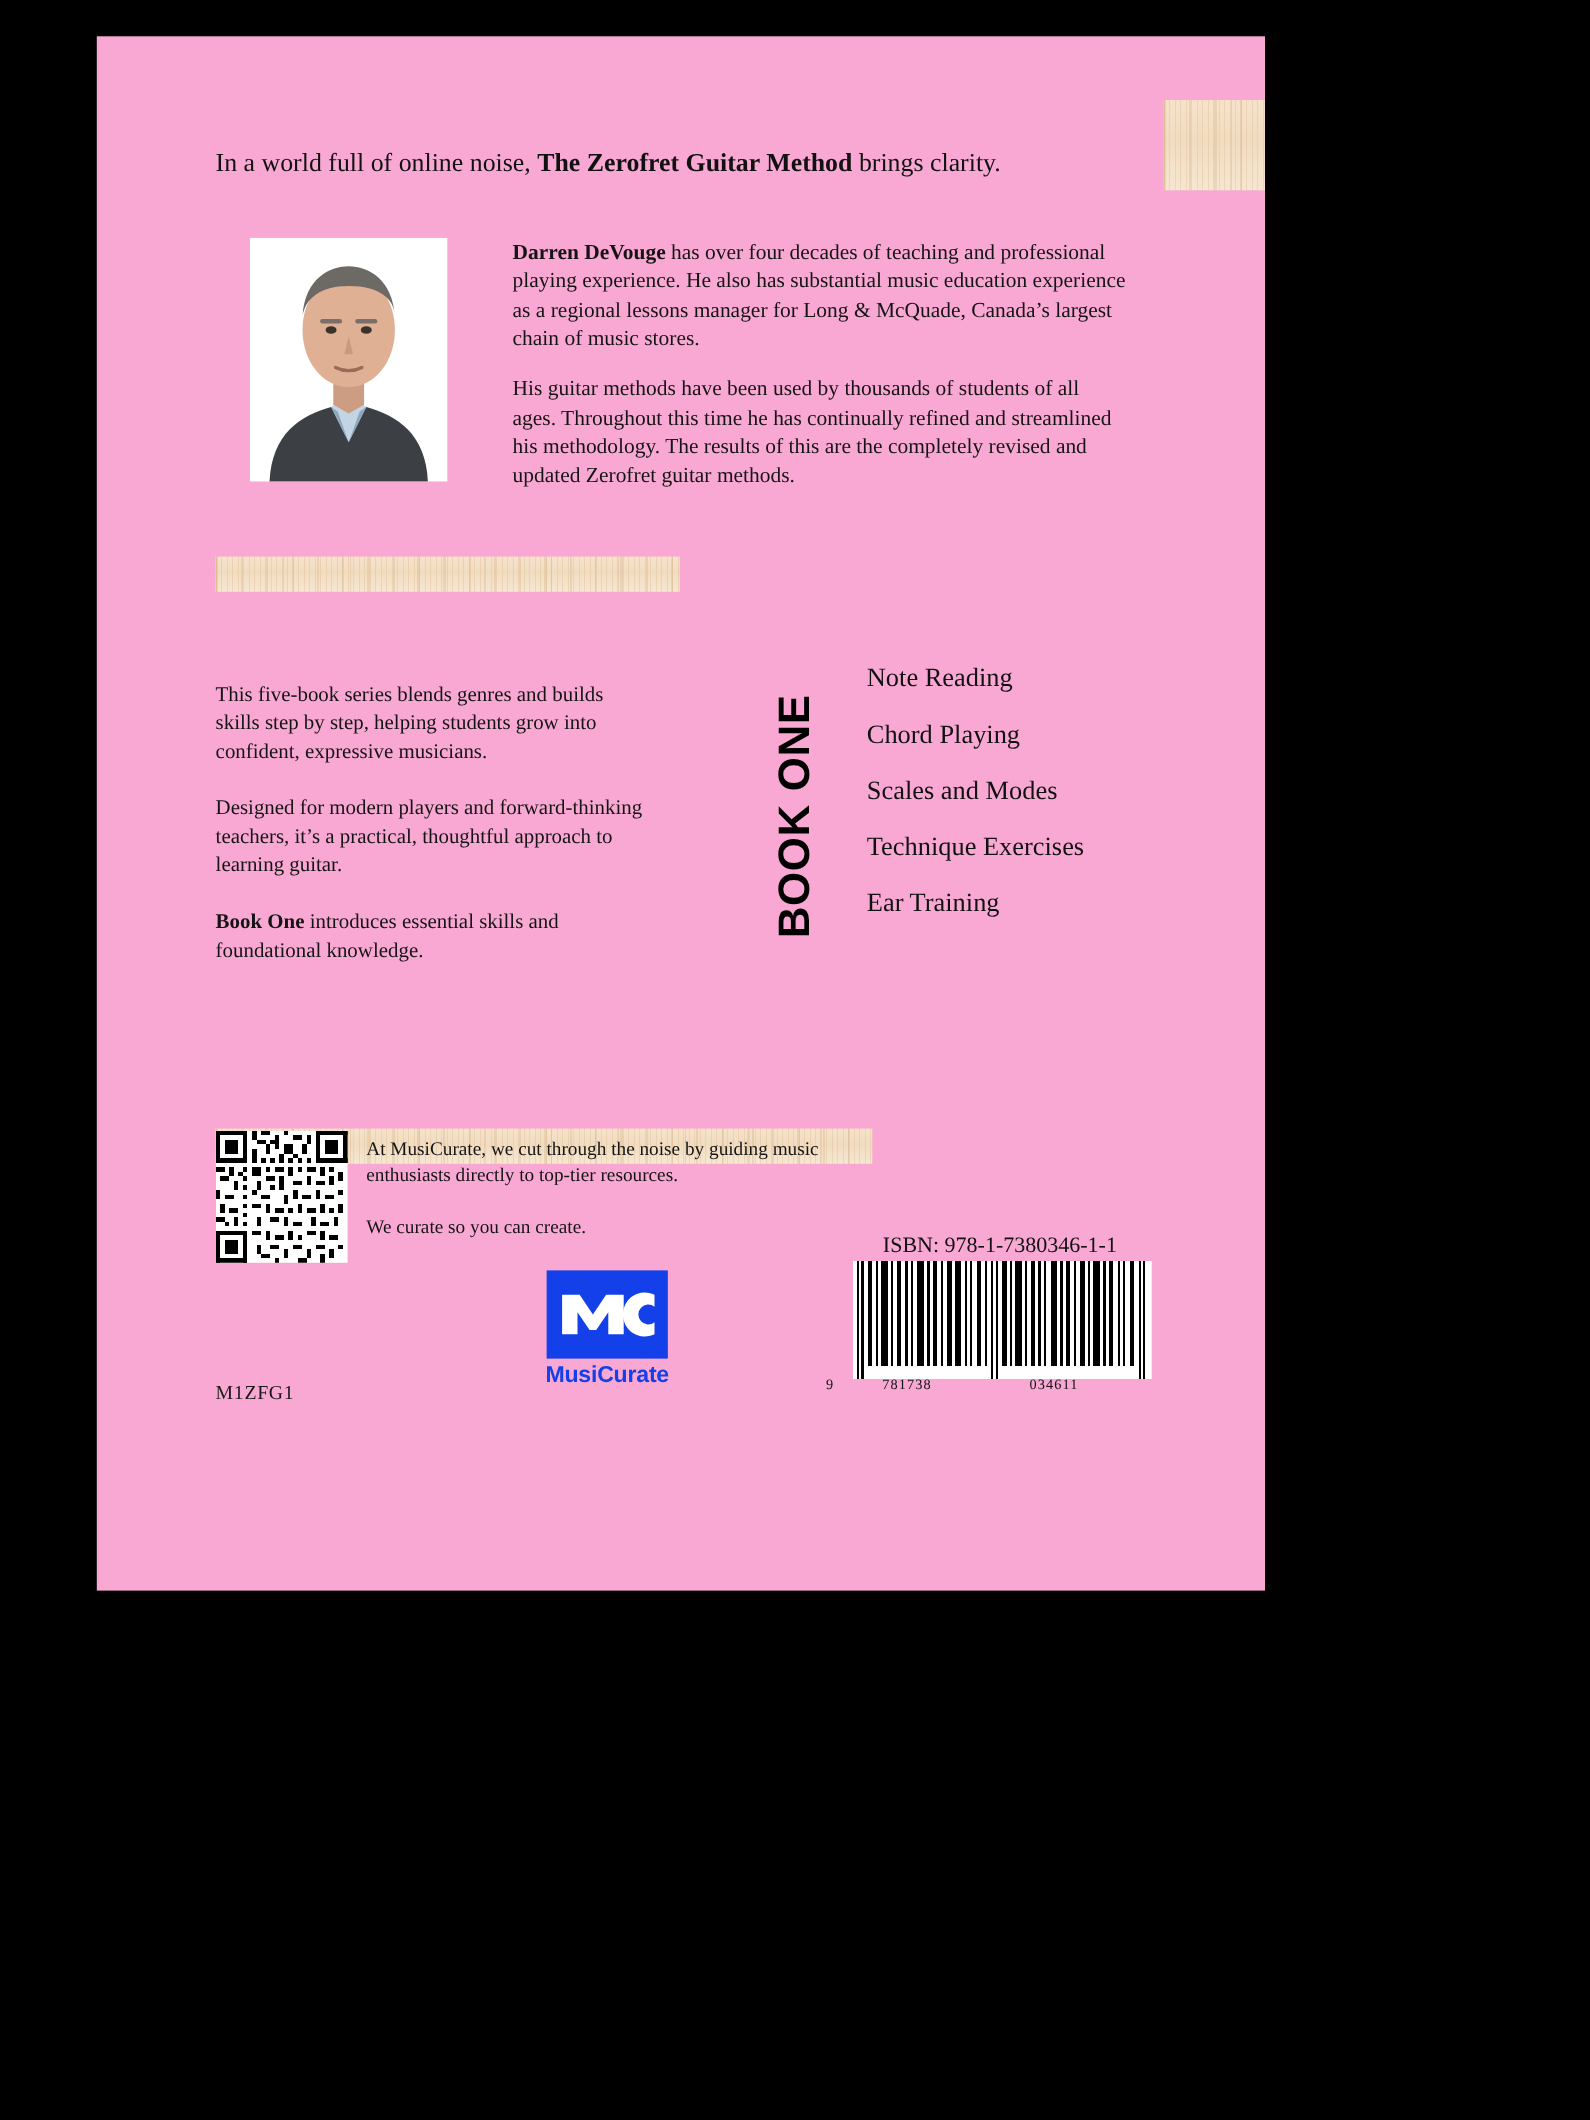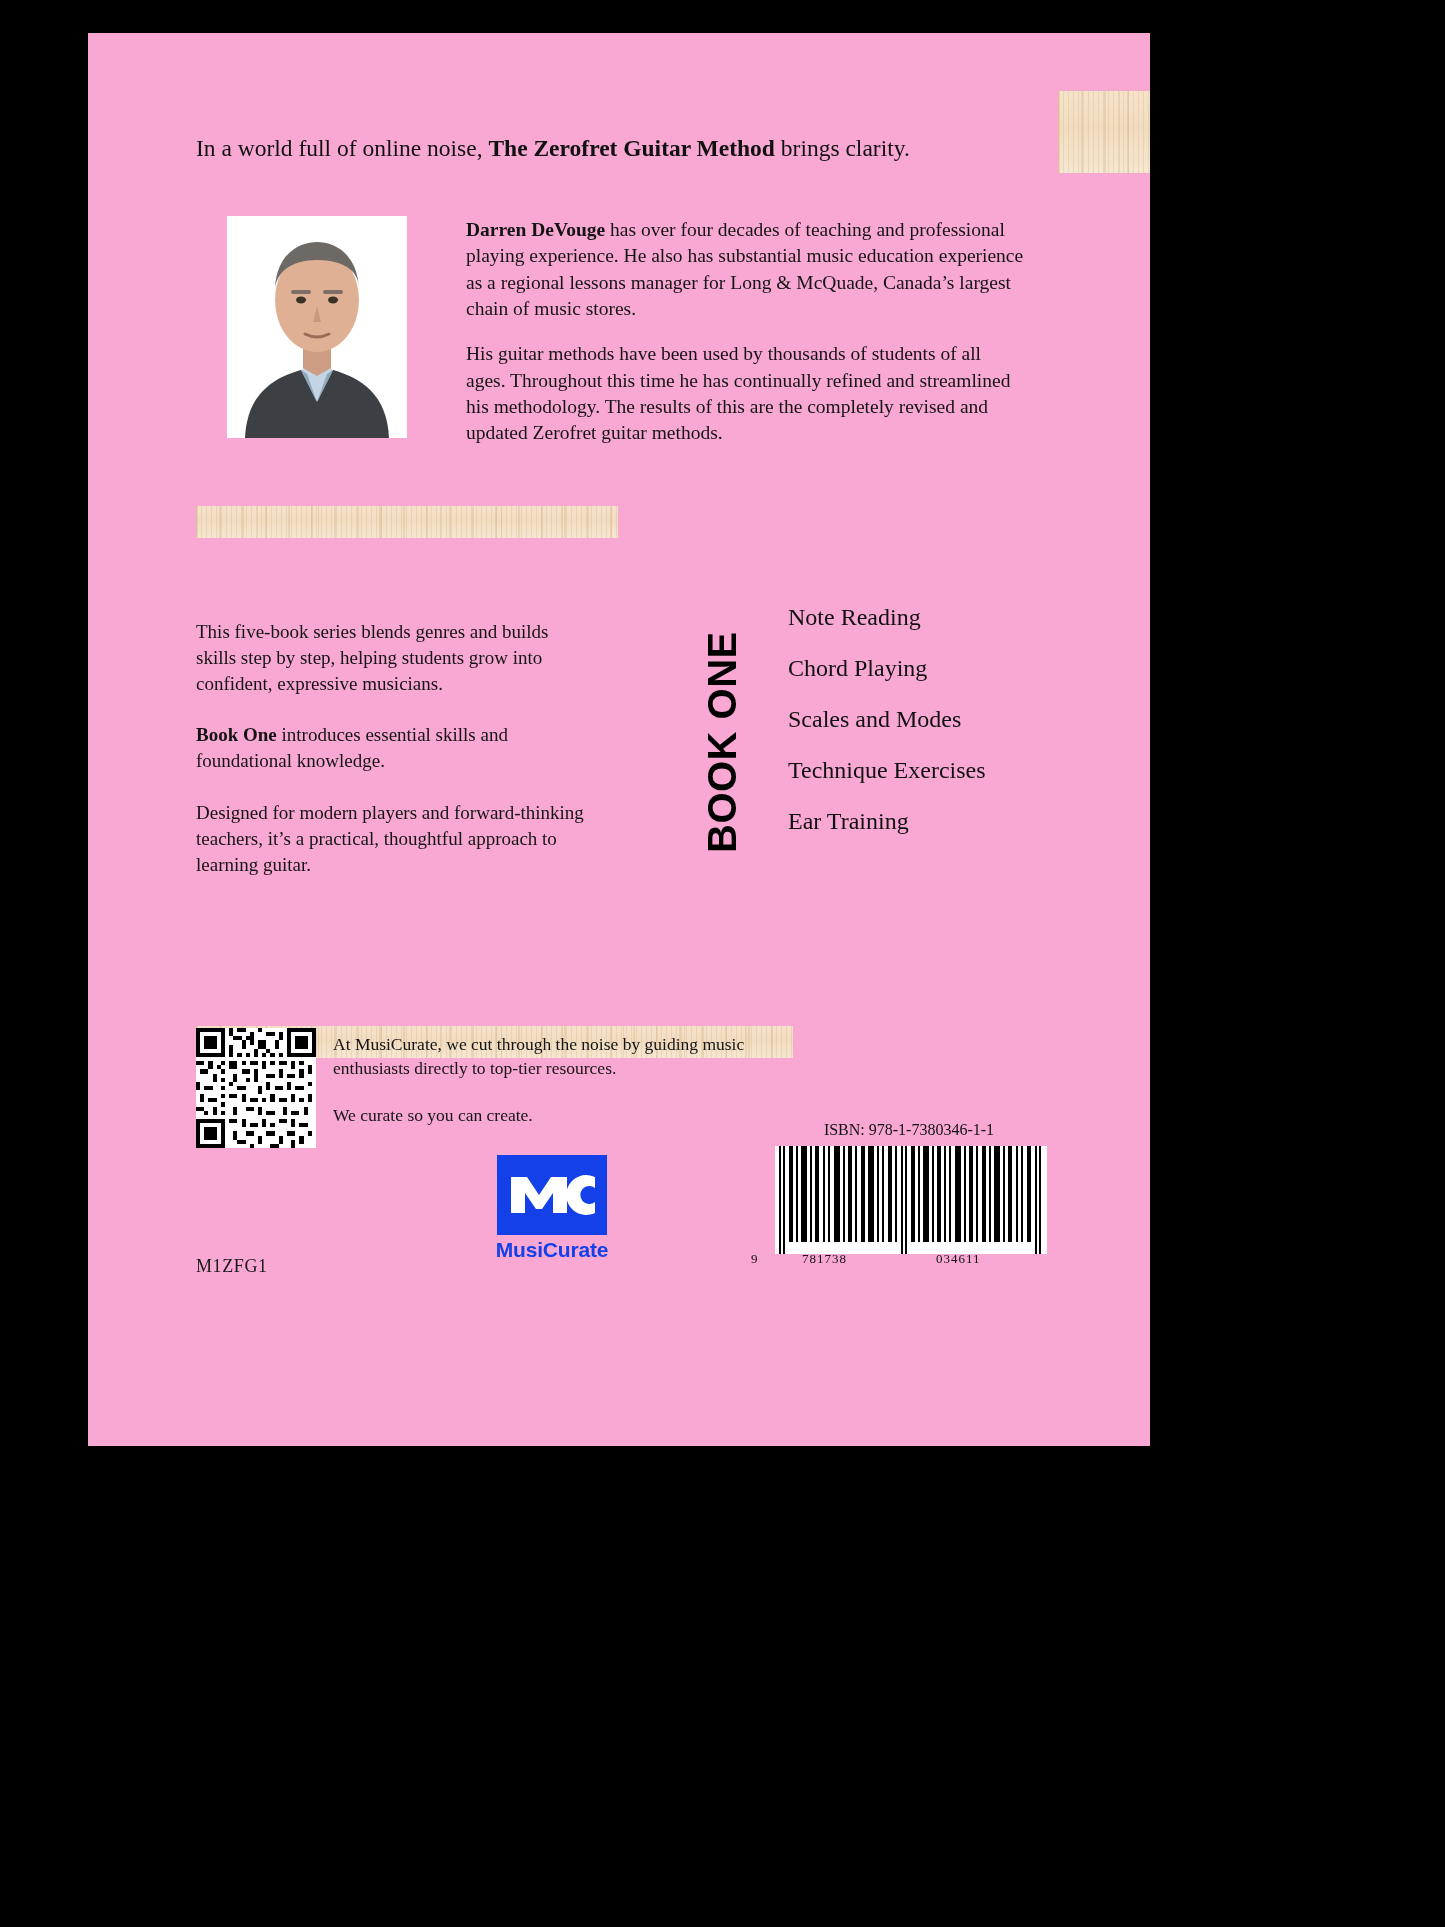--- a/index.html
+++ b/index.html
@@ -225,21 +225,21 @@
     letter-spacing: -0.2px;
   }
 
   
   .isbn-text {
     position: absolute;
     left: 661px;
     top: 1088px;
     width: 320px;
     text-align: center;
-    font-size: 16px;
+    font-size: 20px;
     color: #111111;
   }
   .barcode {
     position: absolute;
     left: 687px;
     top: 1113px;
     width: 272px;
     height: 108px;
   }
   .barcode svg { display: block; }
@@ -297,22 +297,22 @@
     </svg>
   </div>
 
   <div class="author-text">
     <p><b>Darren DeVouge</b><span> has over four decades of teaching and professional playing experience. He also has substantial music education experience as a regional lessons manager for Long &amp; McQuade, Canada’s largest chain of music stores.</span></p>
     <p>His guitar methods have been used by thousands of students of all ages. Throughout this time he has continually refined and streamlined his methodology. The results of this are the completely revised and updated Zerofret guitar methods.</p>
   </div>
 
   <div class="series-text">
     <p>This five-book series blends genres and builds skills step by step, helping students grow into confident, expressive musicians.</p>
+    <p>Designed for modern players and forward-thinking teachers, it’s a practical, thoughtful approach to learning guitar.</p>
     <p><b>Book One</b><span> introduces essential skills and foundational knowledge.</span></p>
-    <p>Designed for modern players and forward-thinking teachers, it’s a practical, thoughtful approach to learning guitar.</p>
   </div>
 
   <div class="book-one">BOOK ONE</div>
 
   <div class="features">
     <div class="feature">Note Reading</div>
     <div class="feature">Chord Playing</div>
     <div class="feature">Scales and Modes</div>
     <div class="feature">Technique Exercises</div>
     <div class="feature">Ear Training</div>

